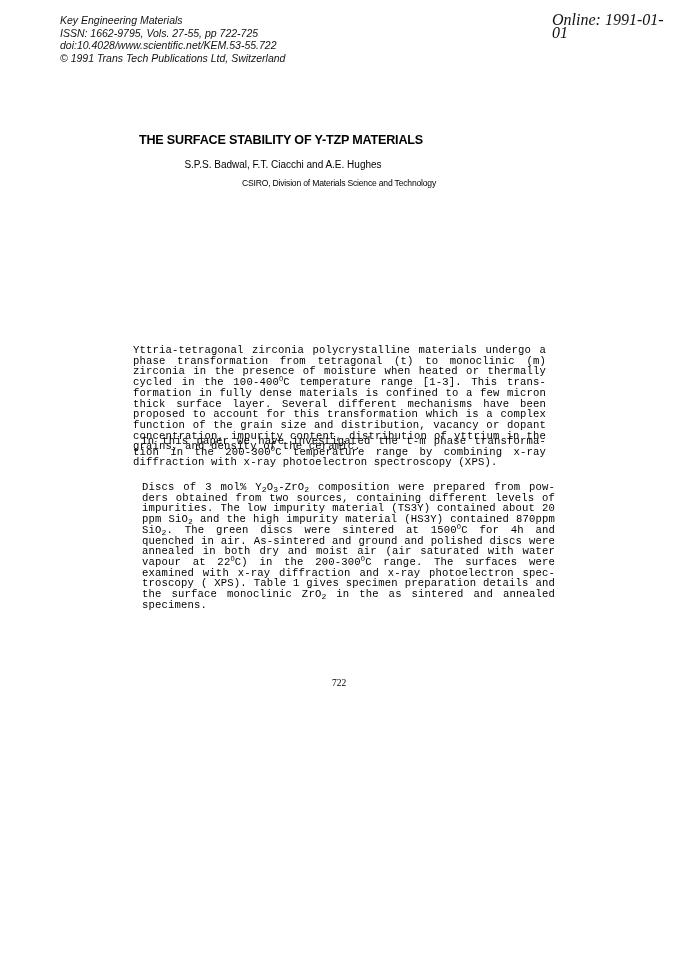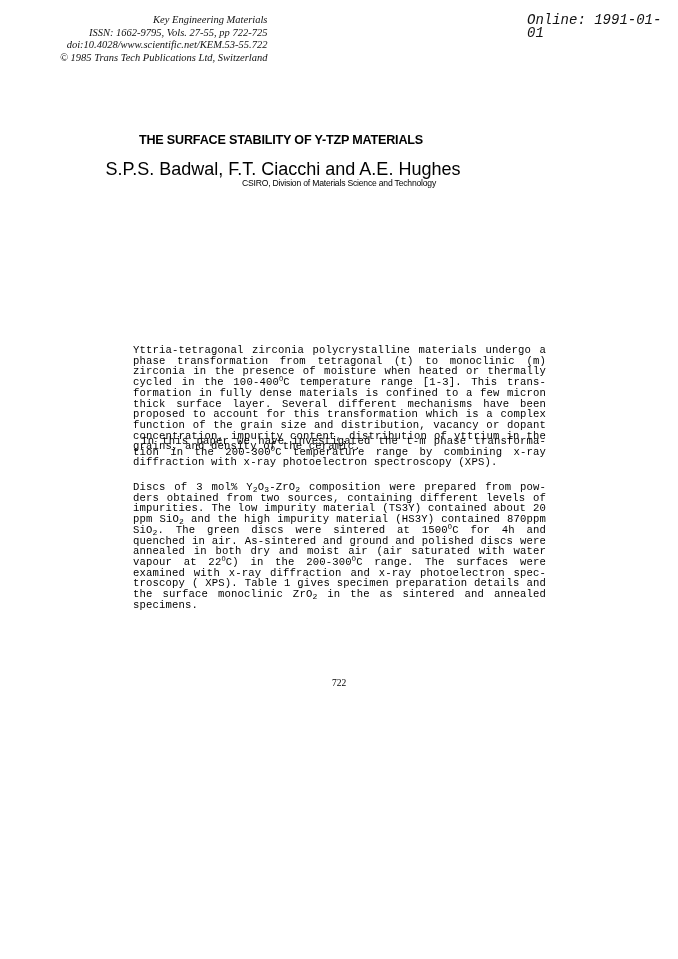--- a/index.html
+++ b/index.html
@@ -1,38 +1,38 @@
 <!DOCTYPE html>
 <html><head>
 <meta charset="utf-8">
 <style>
   html, body { margin:0; padding:0; background:#ffffff; }
   body { width:678px; height:959px; position:relative; overflow:hidden; color:#000; }
-  .hdr-left { position:absolute; left:60px; top:14px; font-family:Liberation Serif, serif; font-style:italic; font-size:10.5px; line-height:12.5px; color:#111;text-align:right; }
-  .hdr-right { position:absolute; left:527px; top:14px; font-family:Liberation Mono, monospace; font-style:italic; font-size:14px; line-height:12.5px; color:#111; }
+  .hdr-left { position:absolute; left:60px; top:14px; font-family:Liberation Sans, sans-serif; font-style:italic; font-size:10.5px; line-height:12.5px; color:#111; }
+  .hdr-right { position:absolute; left:552px; top:14px; font-family:Liberation Serif, serif; font-style:italic; font-size:16px; line-height:12.5px; color:#111; }
   .title { position:absolute; left:0; width:562px; top:133px; text-align:center; font-family:"Liberation Sans", sans-serif; font-weight:bold; font-size:12.6px; letter-spacing:-0.2px; }
-  .authors { position:absolute; left:0; width:566px; top:159px; text-align:center; font-family:"Liberation Sans", sans-serif; font-size:18px; }
+  .authors { position:absolute; left:0; width:566px; top:159px; text-align:center; font-family:"Liberation Sans", sans-serif; font-size:10px; }
   .affil { position:absolute; left:0; width:678px; top:178px; text-align:center; font-family:"Liberation Sans", sans-serif; font-size:8.6px; line-height:11px; letter-spacing:-0.2px; }
   .body { position:absolute; left:133px; width:413px; font-family:"Liberation Mono", monospace; font-size:10.6px; line-height:10.7px; text-align:justify; text-align-last:left; letter-spacing:0.15px; }
   .p1 { top:345px; }
   .p2 { top:436px; }
-  .p3 { top:482px; }
+  .p3 { top:482px;margin-left:9px; }
   .body p { margin:0; }
   sub { font-size:8px; vertical-align:-2px; line-height:0; }
   sup { font-size:7px; vertical-align:4px; line-height:0; }
   .pagenum { position:absolute; left:0; width:678px; top:678px; text-align:center; font-family:"Liberation Serif", serif; font-size:9.5px; }
 </style>
 </head>
 <body>
 
 <div class="hdr-left">
   <div>Key Engineering Materials</div>
   <div>ISSN: 1662-9795, Vols. 27-55, pp 722-725</div>
   <div>doi:10.4028/www.scientific.net/KEM.53-55.722</div>
-  <div>© 1985 Trans Tech Publications Ltd, Switzerland</div>
+  <div>© 1991 Trans Tech Publications Ltd, Switzerland</div>
 </div>
 <div class="hdr-right">Online: 1991-01-01</div>
 
 <div class="title">THE SURFACE STABILITY OF Y-TZP MATERIALS</div>
 <div class="authors">S.P.S. Badwal, F.T. Ciacchi and A.E. Hughes</div>
 <div class="affil">
   <div>CSIRO, Division of Materials Science and Technology</div>
 </div>
 
 <div class="body p1">

